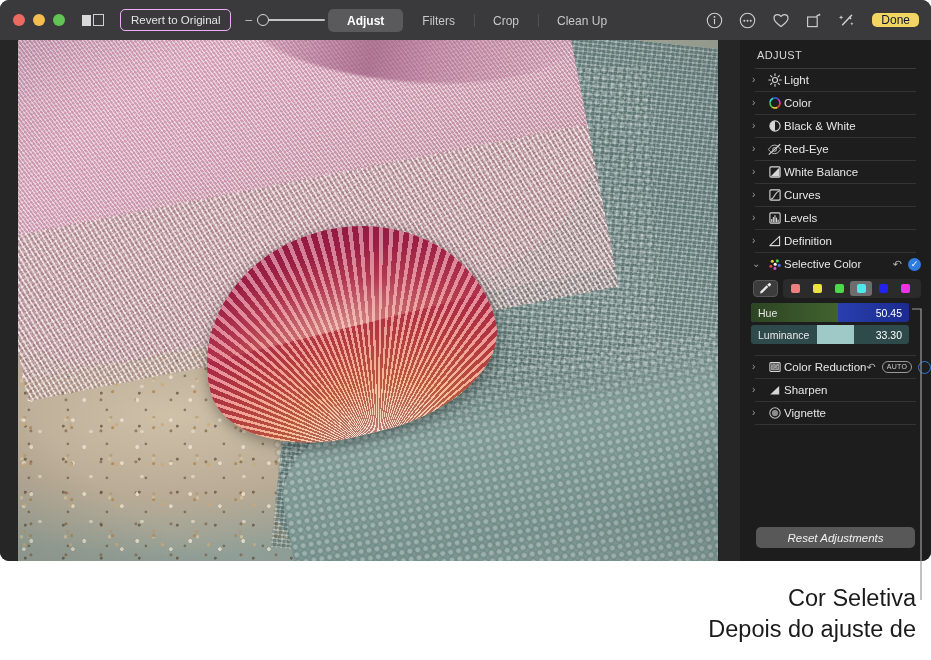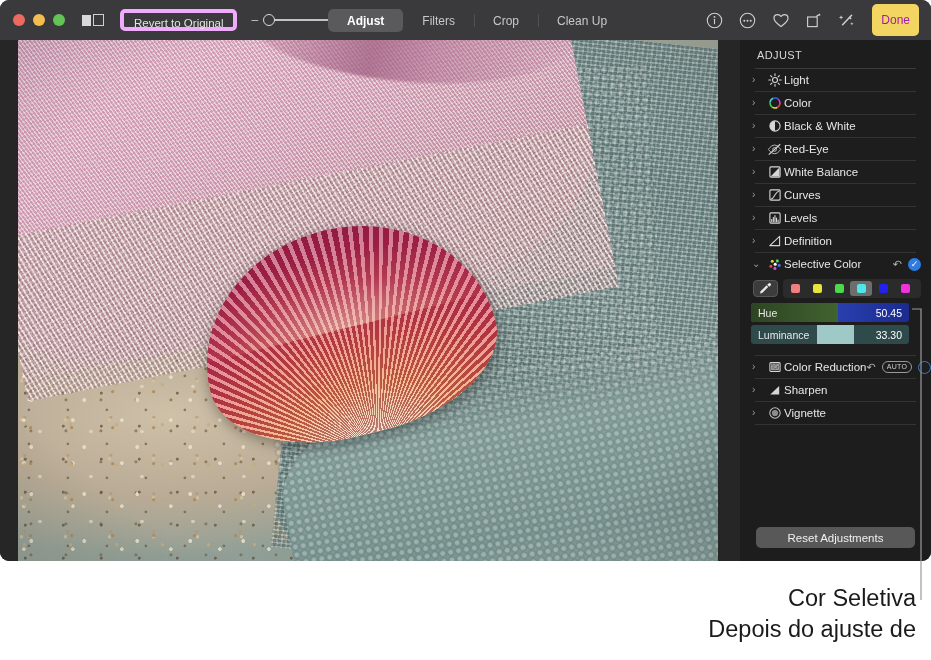--- a/index.html
+++ b/index.html
@@ -34,21 +34,21 @@
 
   .compare-btn {
     margin-left: 17px; display: flex; align-items: center; gap: 2px;
     cursor: default;
   }
   .cmp-l { width: 9px; height: 11px; background: #d8d8d8; }
   .cmp-r { width: 11px; height: 12px; border: 1.4px solid #d0d0d0; background: transparent; }
 
   .revert-btn {
     margin-left: 16px; height: 22px; padding: 0 10px;
-    border: 4px solid #f0abfc; border-radius: 5px;
+    border: 1px solid #f0abfc; border-radius: 5px;
     color: #e4e4e4; font-size: 11.5px; line-height: 20px;
     background: transparent; white-space: nowrap;
   }
 
   .zoomctl { margin-left: 14px; display: flex; align-items: center; gap: 5px; }
   .zminus, .zplus { color: #c9c9c9; font-size: 12px; line-height: 12px; }
   .ztrack { position: relative; width: 68px; height: 14px; display:flex; align-items:center;}
   .zbar { position: absolute; left: 8px; right: 0; height: 2px; background: #c3c3c3; border-radius: 1px; }
   .zknob {
     position: absolute; left: 0px; top: 1px;
@@ -76,21 +76,21 @@
     border-radius: 5px;
   }
   .seg.active + .seg::before { background: transparent; }
 
   .tb-icons {
     position: absolute; right: 12px; top: 0; height: 40px;
     display: flex; align-items: center; gap: 14px;
   }
   .tbi { width: 19px; height: 19px; display: flex; align-items: center; justify-content: center; color: #cfcfcf; }
   .done-btn {
-    height: 32px; padding: 0 9px; background: #f3d661; color: #a21caf;
+    height: 14px; padding: 0 9px; background: #f3d661; color: #0f172a;
     font-size: 12px; border-radius: 5px; display: flex; align-items: center;
     margin-left: 2px;
   }
 
   
   .photo-wrap {
     position: absolute; left: 0; top: 40px; width: 740px; height: 521px;
     background: #262626; overflow: hidden;
   }
   .photo {
@@ -292,21 +292,21 @@
     position: relative; font-size: 10.5px; color: #e8e8e8; padding-left: 7px;
   }
   .sl-val {
     position: relative; margin-left: auto; font-size: 10.5px; color: #ffffff;
     padding-right: 7px;
   }
 
   .reset-btn {
     position: absolute; left: 16px; right: 16px; bottom: 13px; height: 21px;
     background: #585858; border-radius: 5px; color: #f0f0f0;
-    font-size: 11.5px; display: flex; align-items: center; justify-content: center;
+    font-size: 11.5px; display: flex; align-items: center; justify-content: center; font-style: italic;
   }
 
   
   .caption {
     position: absolute; right: 15px; top: 583px; width: 420px;
     text-align: right; color: #1a1a1a;
     font-size: 23.5px; line-height: 31px;
   }
   .leader {
     position: absolute; stroke: #9a9a9a; fill: none;

